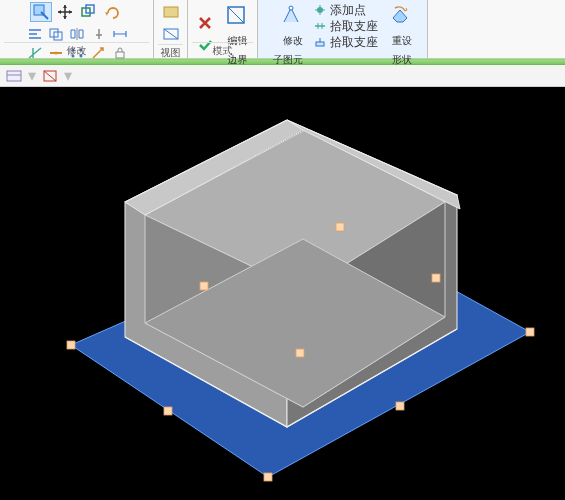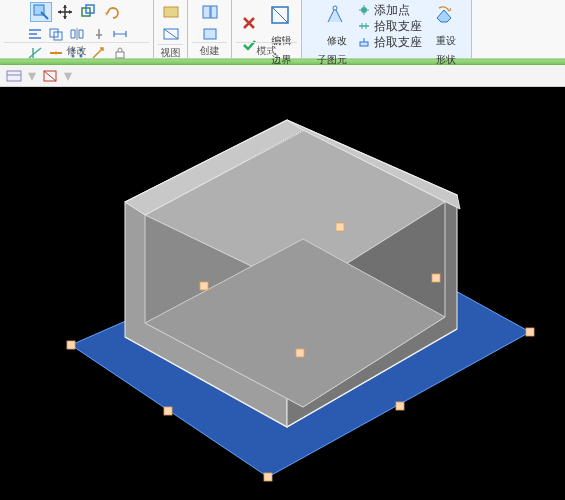--- a/index.html
+++ b/index.html
@@ -146,36 +146,20 @@
             <svg width="18" height="14">
               <rect x="2" y="2" width="14" height="10" fill="none" stroke="#3b7bd1"></rect>
               <path d="M2 2L16 12" stroke="#3b7bd1"></path>
             </svg>
           </div>
       </div>
       <div class="panel-label">视图</div>
     </div>
 
 
-    <div class="panel" style="flex:0 0 44px;">
-      <div class="panel-row" style="height:40px;">
-        <div class="sm">
-            <svg width="18" height="16">
-              <rect x="2" y="2" width="7" height="12" fill="#cde4ff" stroke="#3b7bd1"></rect>
-              <rect x="10" y="2" width="6" height="12" fill="#cde4ff" stroke="#3b7bd1"></rect>
-            </svg>
-          </div>
-        <div class="sm">
-            <svg width="18" height="16">
-              <rect x="3" y="3" width="12" height="10" fill="#cde4ff" stroke="#3b7bd1"></rect>
-            </svg>
-          </div>
-      </div>
-      <div class="panel-label">创建</div>
-    </div>
 
     <div class="panel" style="flex:0 0 70px;">
       <div class="panel-row" style="height:40px;gap:2px;">
         <div class="mode-col">
           <div class="mode-btn x">
               <svg width="16" height="16">
                 <path d="M3 3L13 13M13 3L3 13" stroke="#c0392b" stroke-width="2.5"></path>
               </svg>
             </div>
           <div class="mode-btn v">

